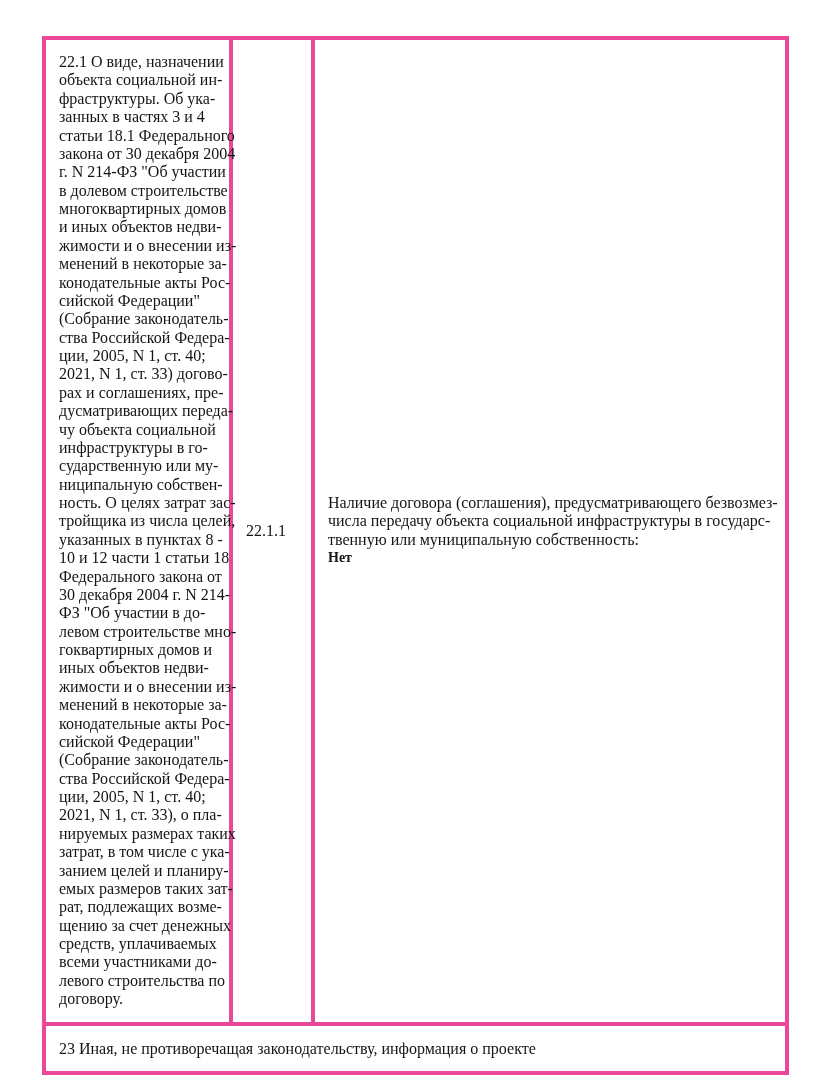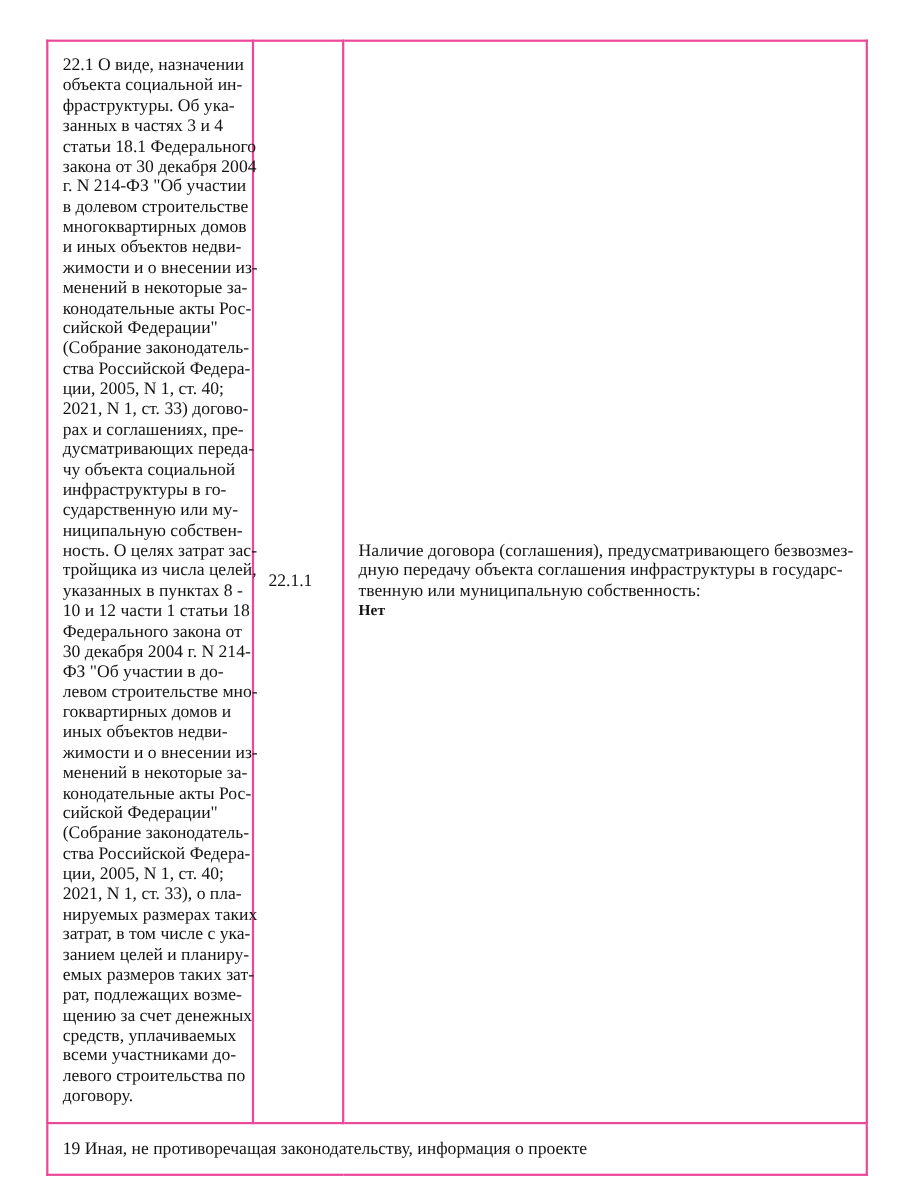--- a/index.html
+++ b/index.html
@@ -18,21 +18,21 @@
   }
   table.doc-table {
     position: absolute;
     left: 42px;
     top: 36px;
     width: 747px;
     border-collapse: collapse;
     table-layout: fixed;
   }
   table.doc-table td {
-    border: 2px solid #ec4899;
+    border: 4px solid #ec4899;
     padding: 13px;
     font-size: 16px;
     color: #141414;
   }
   td.cell-desc {
     vertical-align: top;
     padding: 1px 1px 0 2px;
   }
   .desc-text {
     white-space: pre;
@@ -137,25 +137,25 @@
 средств, уплачиваемых
 всеми участниками до-
 левого строительства по
 договору.</div>
         </td>
         <td class="cell-code">
           <div class="code-text">22.1.1</div>
         </td>
         <td class="cell-info">
           <div class="info-text">Наличие договора (соглашения), предусматривающего безвозмез-
-дную передачу объекта соглашения инфраструктуры в государс-
+числа передачу объекта социальной инфраструктуры в государс-
 твенную или муниципальную собственность:</div>
           <div class="info-value">Нет</div>
         </td>
       </tr>
       <tr>
         <td class="cell-footer" colspan="3">
-          <div class="footer-text">19 Иная, не противоречащая законодательству, информация о проекте</div>
+          <div class="footer-text">23 Иная, не противоречащая законодательству, информация о проекте</div>
         </td>
       </tr>
     </tbody>
   </table>
 </div>
 
 </body></html>

